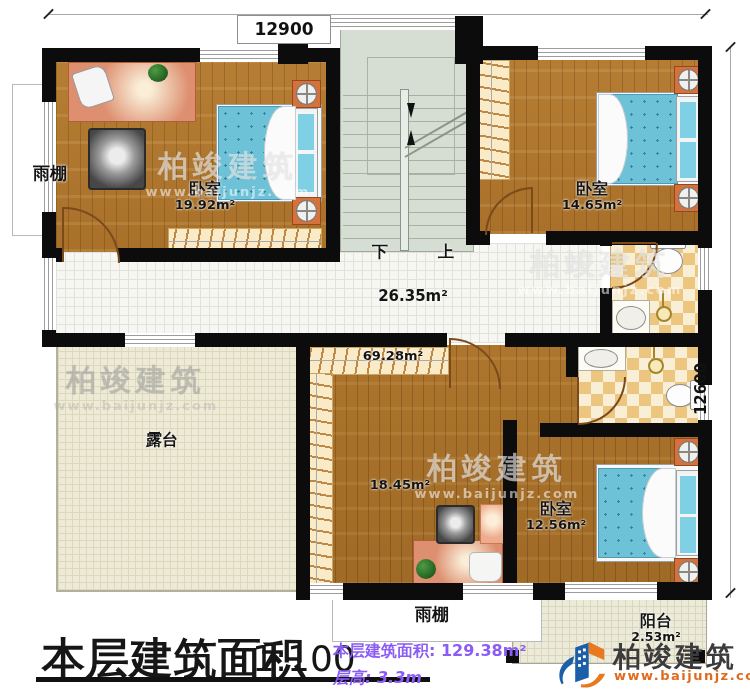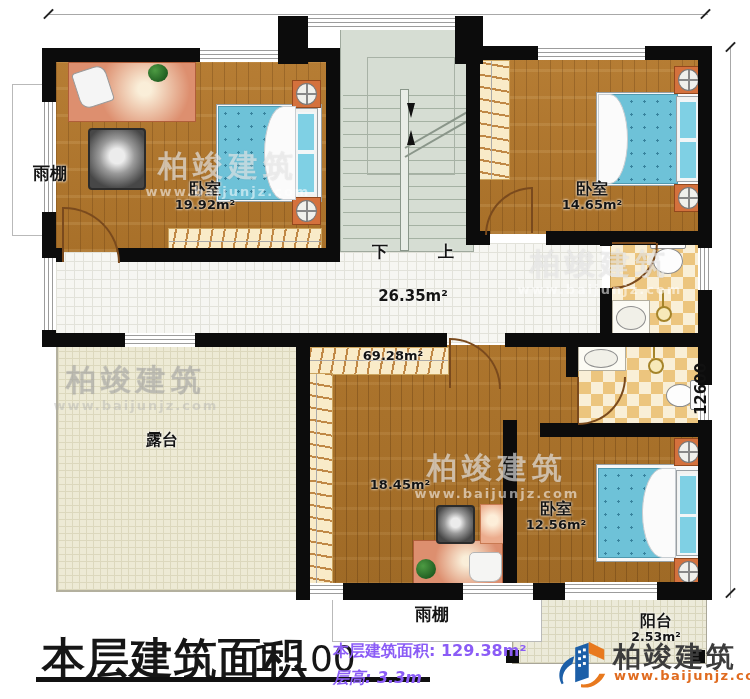--- a/index.html
+++ b/index.html
@@ -285,20 +285,23 @@
   <div class="lbl" style="left:367px;top:243px;width:26px;">
     <span class="nm big-cn">下</span>
   </div>
   <div class="lbl" style="left:433px;top:243px;width:26px;">
     <span class="nm big-cn">上</span>
   </div>
 
   <div class="dimline" style="left:48px;top:14px;width:660px;height:1px;"></div>
   <div class="tick" style="left:42px;top:13px;"></div>
   <div class="tick" style="left:699px;top:13px;"></div>
+  <div class="dimbox" style="left:237px;top:15px;width:92px;height:27px;line-height:27px;">
+    <span>12900</span>
+  </div>
   <div class="dimline" style="left:730px;top:46px;width:1px;height:552px;"></div>
   <div class="tick" style="left:724px;top:46px;"></div>
   <div class="tick" style="left:724px;top:592px;"></div>
   <div class="dimv" style="left:666px;top:379px;width:72px;height:20px;">
     <span>12600</span>
   </div>
 
   <div class="wm" style="left:228px;top:172px;">
     <span class="big">柏竣建筑</span>
     <span class="sm">www.baijunjz.com</span>

